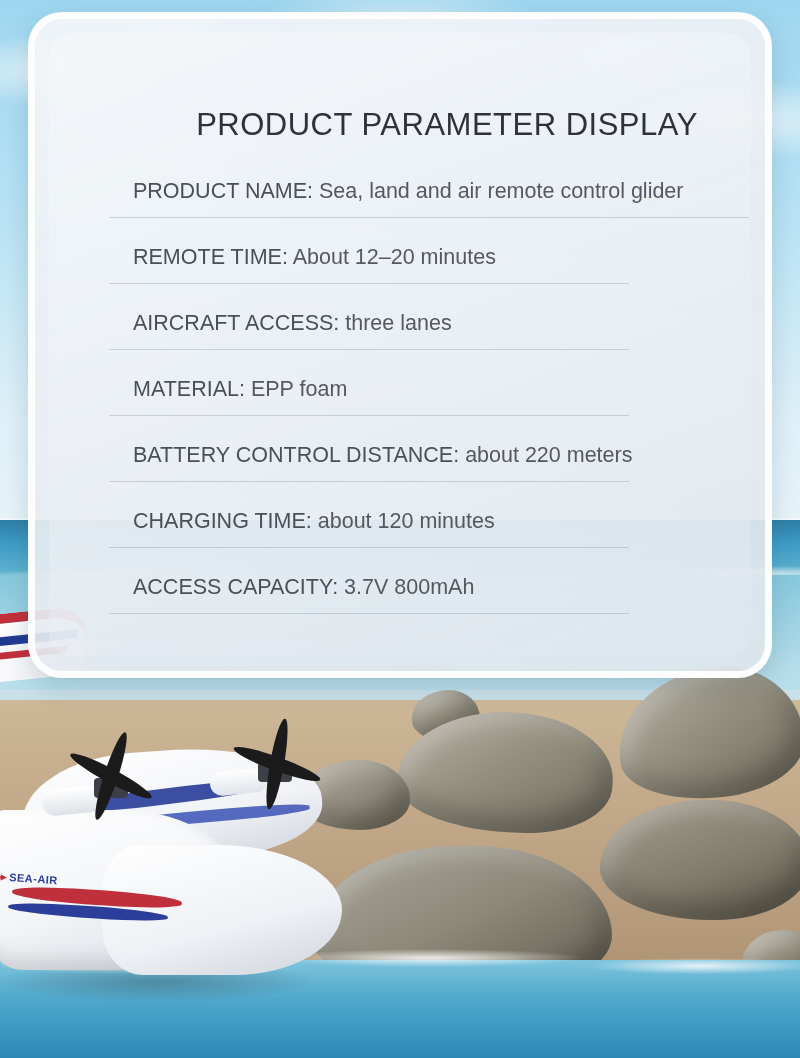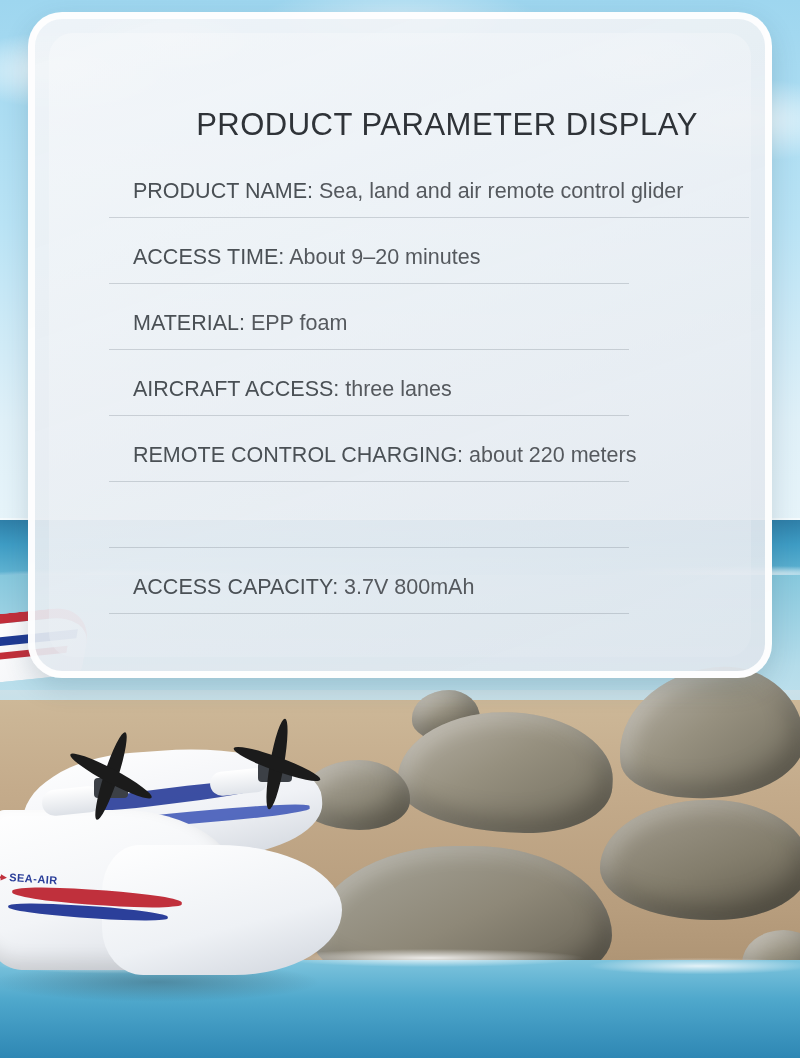--- a/index.html
+++ b/index.html
@@ -393,52 +393,56 @@
       <div class="spec-row">
         <div class="spec-text">
           <span class="label">PRODUCT NAME:</span>
           <span class="value">Sea, land and air remote control glider</span>
         </div>
         <div class="spec-rule"></div>
       </div>
 
       <div class="spec-row">
         <div class="spec-text">
-          <span class="label">ACCESS TIME:</span>
-          <span class="value">About 9–20 minutes</span>
+          <span class="label">REMOTE TIME:</span>
+          <span class="value">About 12–20 minutes</span>
+        </div>
+        <div class="spec-rule"></div>
+      </div>
+
+      <div class="spec-row">
+        <div class="spec-text">
+          <span class="label">AIRCRAFT ACCESS:</span>
+          <span class="value">three lanes</span>
         </div>
         <div class="spec-rule"></div>
       </div>
 
       <div class="spec-row">
         <div class="spec-text">
           <span class="label">MATERIAL:</span>
           <span class="value">EPP foam</span>
         </div>
         <div class="spec-rule"></div>
       </div>
 
-      <div class="spec-row">
-        <div class="spec-text">
-          <span class="label">AIRCRAFT ACCESS:</span>
-          <span class="value">three lanes</span>
-        </div>
-        <div class="spec-rule"></div>
-      </div>
-
-
-      <div class="spec-row">
-        <div class="spec-text">
-          <span class="label">REMOTE CONTROL CHARGING:</span>
+
+      <div class="spec-row">
+        <div class="spec-text">
+          <span class="label">BATTERY CONTROL DISTANCE:</span>
           <span class="value">about 220 meters</span>
         </div>
         <div class="spec-rule"></div>
       </div>
 
       <div class="spec-row">
+        <div class="spec-text">
+          <span class="label">CHARGING TIME:</span>
+          <span class="value">about 120 minutes</span>
+        </div>
         <div class="spec-rule"></div>
       </div>
 
       <div class="spec-row">
         <div class="spec-text">
           <span class="label">ACCESS CAPACITY:</span>
           <span class="value">3.7V 800mAh</span>
         </div>
         <div class="spec-rule"></div>
       </div>

